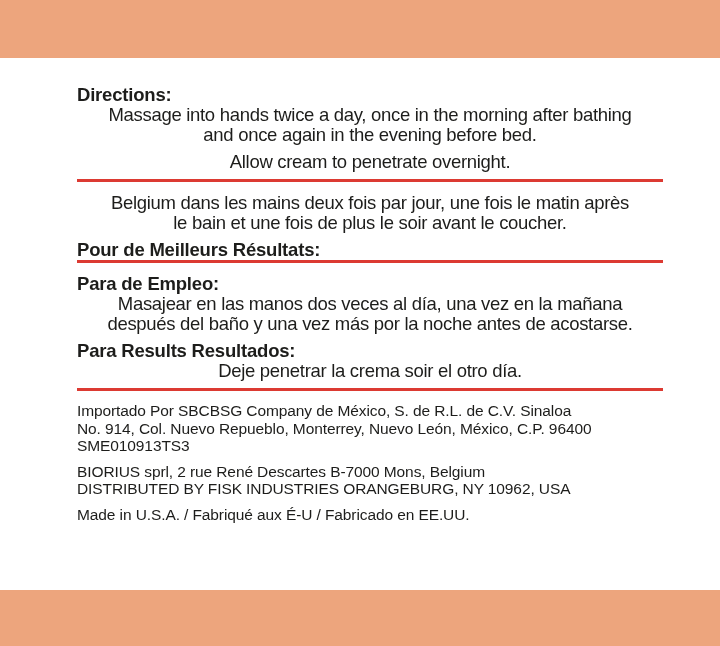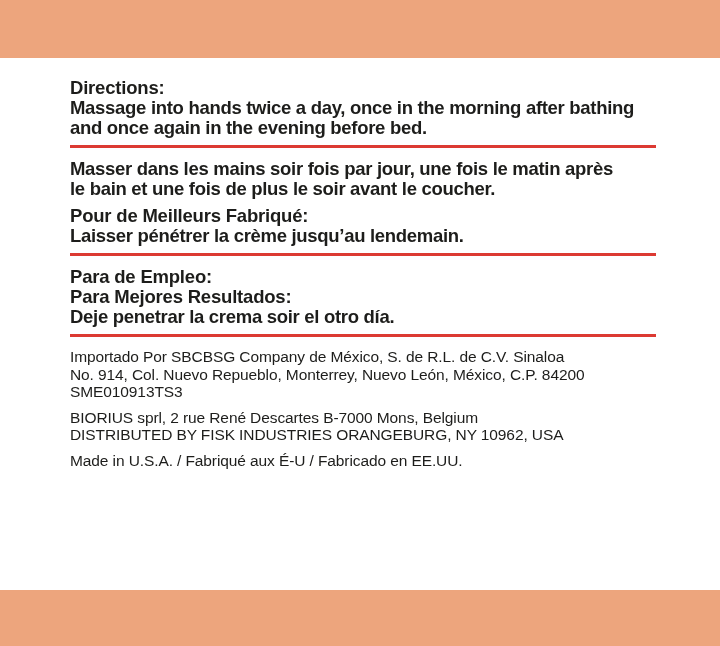--- a/index.html
+++ b/index.html
@@ -27,38 +27,39 @@
     position: absolute;
     left: 0;
     right: 0;
     background: var(--band);
   }
   .band-top { top: 0; height: 58px; }
   .band-bottom { bottom: 0; height: 56px; }
   .content {
     position: absolute;
     top: 58px;
-    left: 70px;
+    left: 77px;
     width: 586px;
-    padding-top: 20px;
+    padding-top: 27px;
   }
   .hd {
     margin: 0;
     font-size: 18.5px;
     font-weight: 700;
     line-height: 20px;
     letter-spacing: -0.2px;
   }
   .bd {
     margin: 0 0 7px 0;
     font-size: 18.5px;
-    font-weight: 700;
+    font-weight: 400;
     line-height: 20px;
     letter-spacing: -0.3px;
     white-space: pre-line;
+    text-align: center;
   }
   .divider {
     border: none;
     border-top: 3px solid var(--divider);
     margin: 0 0 11px 0;
     width: 100%;
   }
   .small {
     margin: 0 0 8px 0;
     font-size: 15.5px;
@@ -74,44 +75,46 @@
 
 <div class="label">
   <div class="band band-top"></div>
 
   <div class="content">
 
     <section>
       <h2 class="hd">Directions:</h2>
       <p class="bd">Massage into hands twice a day, once in the morning after bathing
 and once again in the evening before bed.</p>
+      <p class="bd">Allow cream to penetrate overnight.</p>
     </section>
 
     <hr class="divider">
 
     <section>
-      <p class="bd">Masser dans les mains soir fois par jour, une fois le matin après
+      <p class="bd">Belgium dans les mains deux fois par jour, une fois le matin après
 le bain et une fois de plus le soir avant le coucher.</p>
-      <h2 class="hd">Pour de Meilleurs Fabriqué:</h2>
-      <p class="bd">Laisser pénétrer la crème jusqu’au lendemain.</p>
+      <h2 class="hd">Pour de Meilleurs Résultats:</h2>
     </section>
 
     <hr class="divider">
 
     <section>
       <h2 class="hd">Para de Empleo:</h2>
-      <h2 class="hd">Para Mejores Resultados:</h2>
+      <p class="bd">Masajear en las manos dos veces al día, una vez en la mañana
+después del baño y una vez más por la noche antes de acostarse.</p>
+      <h2 class="hd">Para Results Resultados:</h2>
       <p class="bd">Deje penetrar la crema soir el otro día.</p>
     </section>
 
     <hr class="divider">
 
     <footer>
       <p class="small">Importado Por SBCBSG Company de México, S. de R.L. de C.V. Sinaloa
-No. 914, Col. Nuevo Repueblo, Monterrey, Nuevo León, México, C.P. 84200
+No. 914, Col. Nuevo Repueblo, Monterrey, Nuevo León, México, C.P. 96400
 SME010913TS3</p>
       <p class="small">BIORIUS sprl, 2 rue René Descartes B-7000 Mons, Belgium
 DISTRIBUTED BY FISK INDUSTRIES ORANGEBURG, NY 10962, USA</p>
       <p class="small">Made in U.S.A. / Fabriqué aux É-U / Fabricado en EE.UU.</p>
     </footer>
 
   </div>
 
   <div class="band band-bottom"></div>
 </div>

